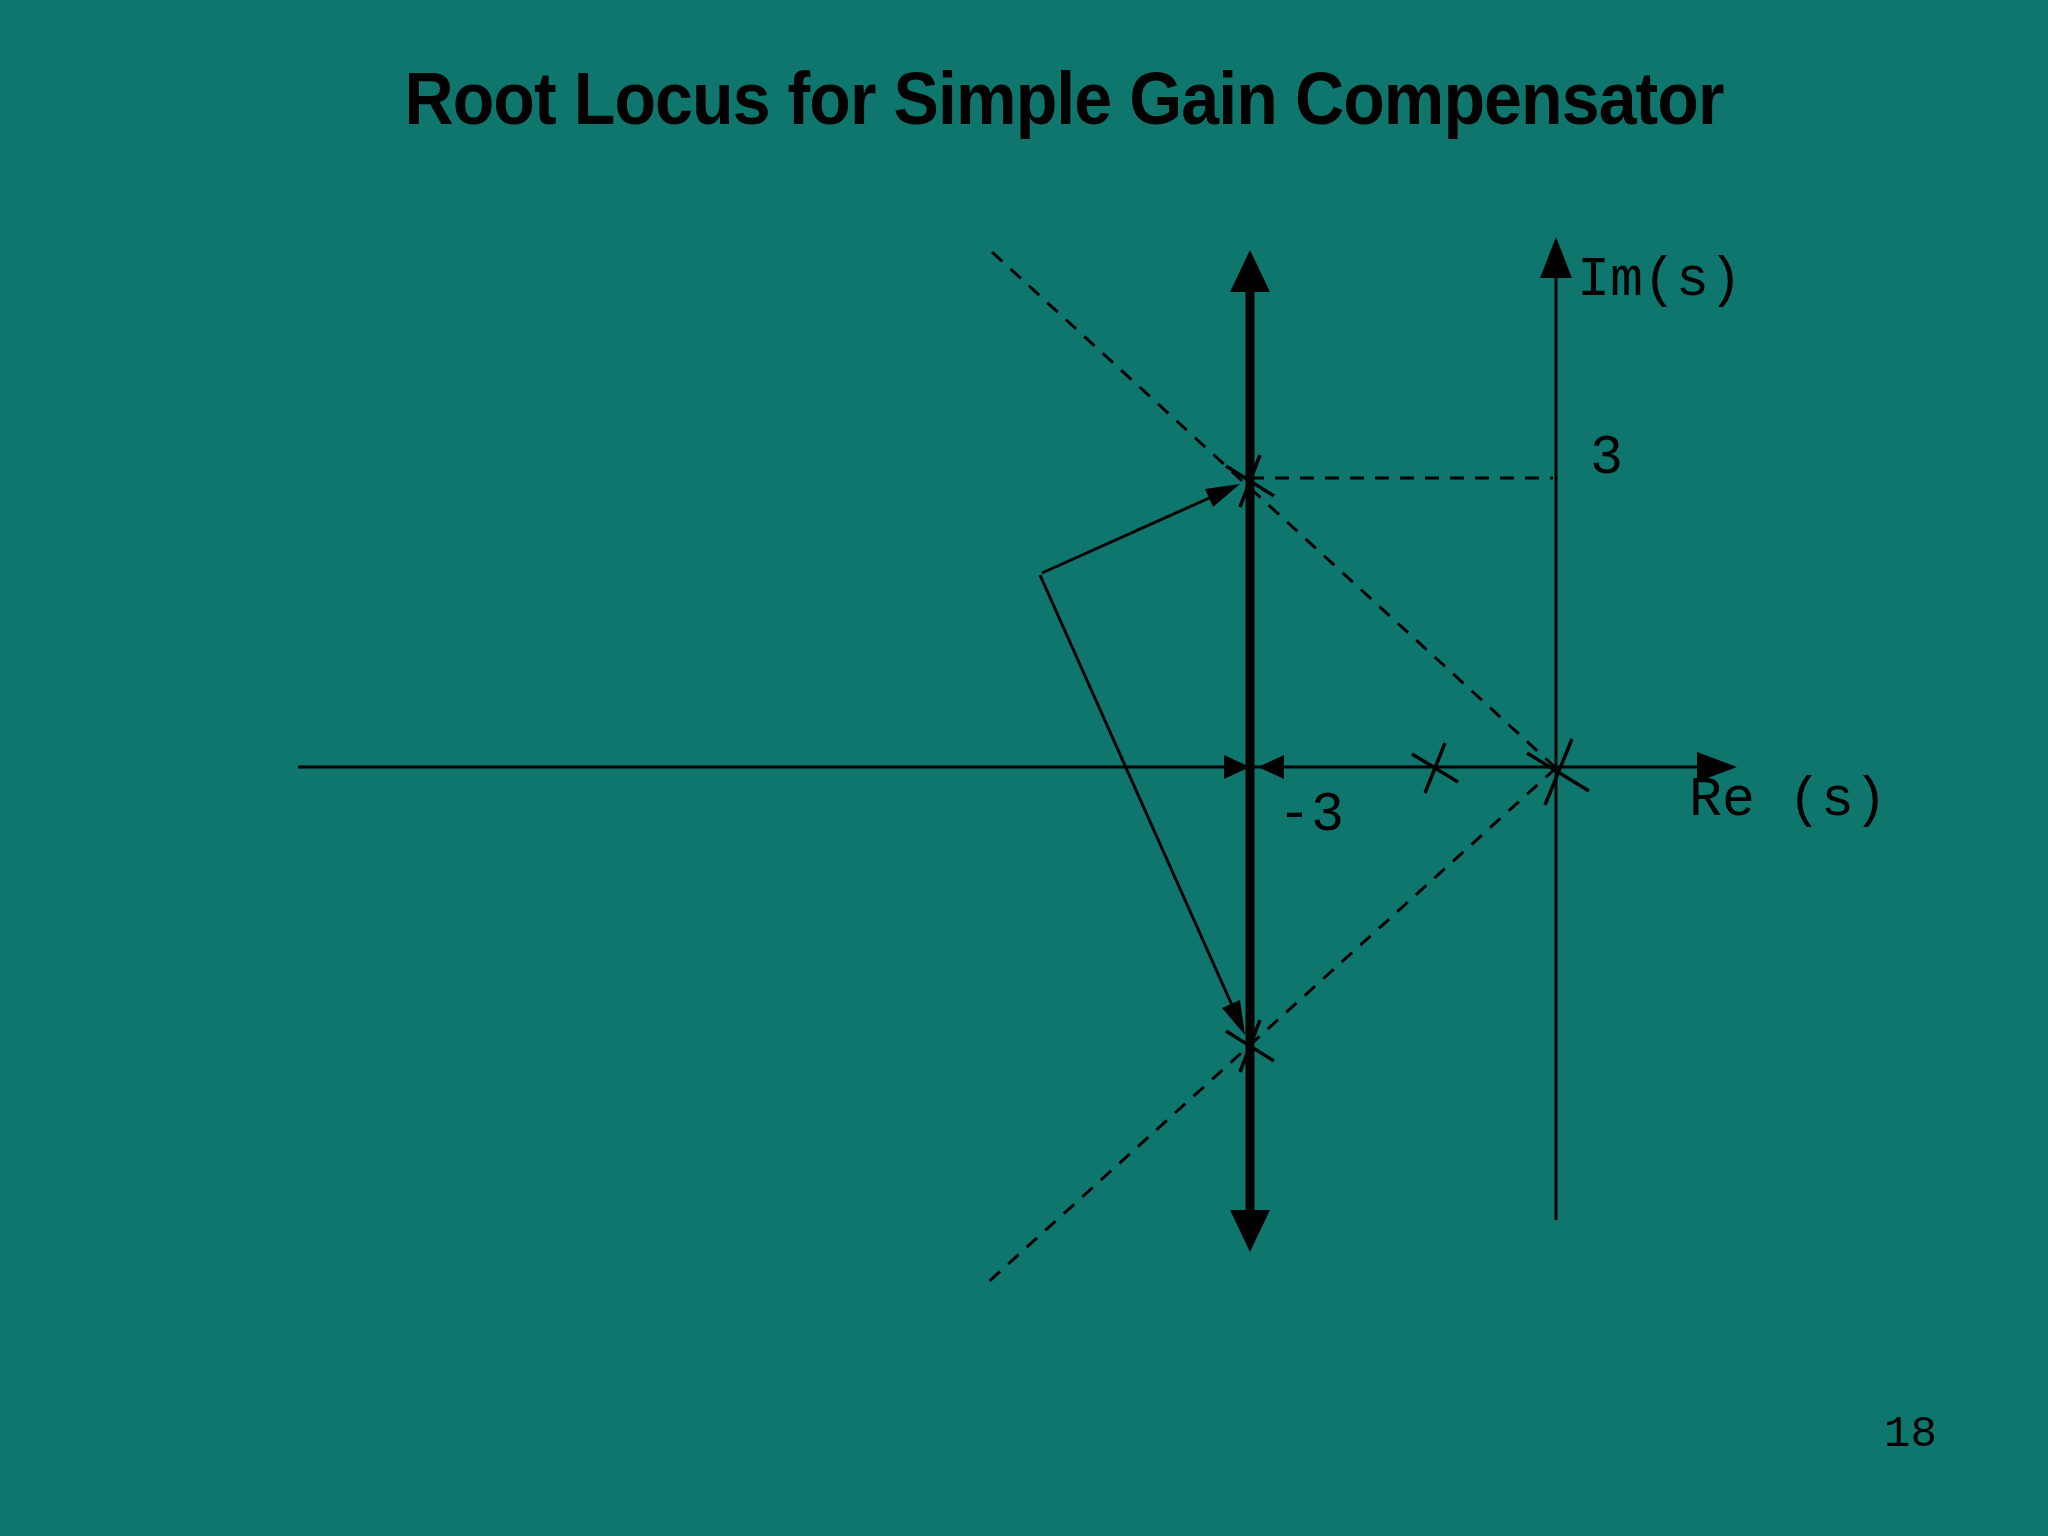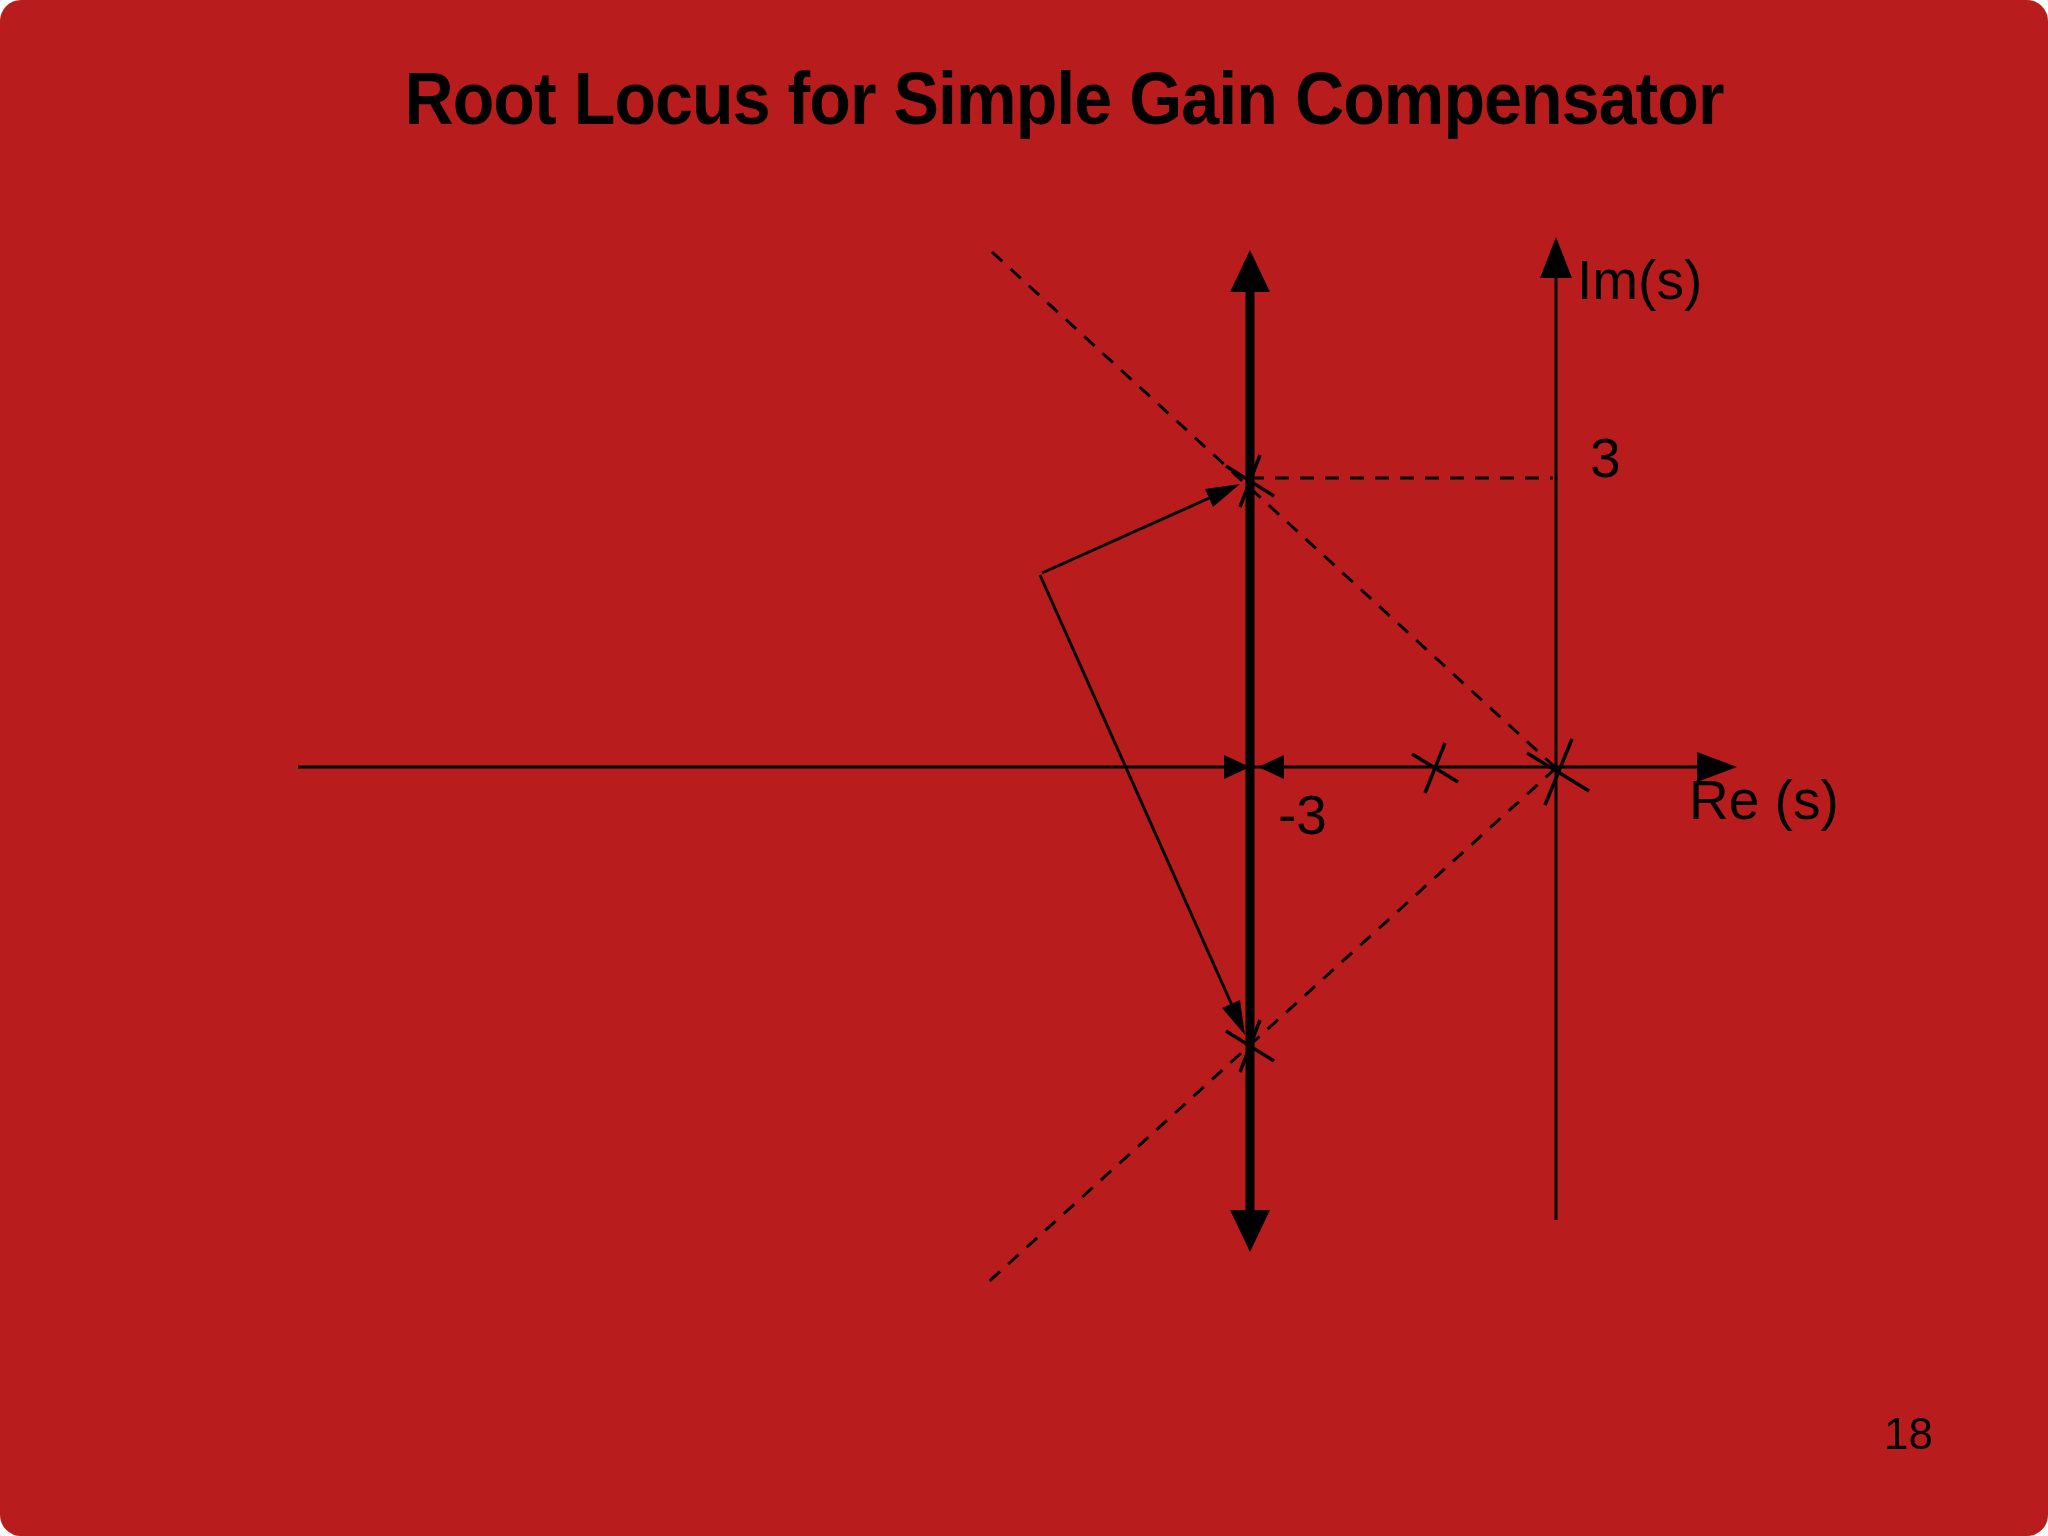--- a/index.html
+++ b/index.html
@@ -1,32 +1,32 @@
 <!DOCTYPE html>
 <html><head>
 <meta charset="utf-8">
 <style>
   html, body { margin: 0; padding: 0; background: #ffffff; }
   .slide {
     position: relative;
     width: 2048px;
     height: 1536px;
-    background: #b91c1c;
+    background: #0f766e;
     overflow: hidden;
     font-family: "Liberation Sans", sans-serif;
     color: #000;
-    border-radius: 21px;
   }
   .slide svg { position: absolute; left: 0; top: 0; }
   .lbl {
     position: absolute;
     white-space: nowrap;
     line-height: 1;
     color: #000;
     font-size: 55px;
+    font-family: Liberation Mono, monospace;
   }
   .title {
     position: absolute;
     top: 56px;
     left: 1064px;
     transform: translateX(-50%) scaleX(0.92);
     font-size: 74px;
     font-weight: bold;
     letter-spacing: -1px;
     white-space: nowrap;

